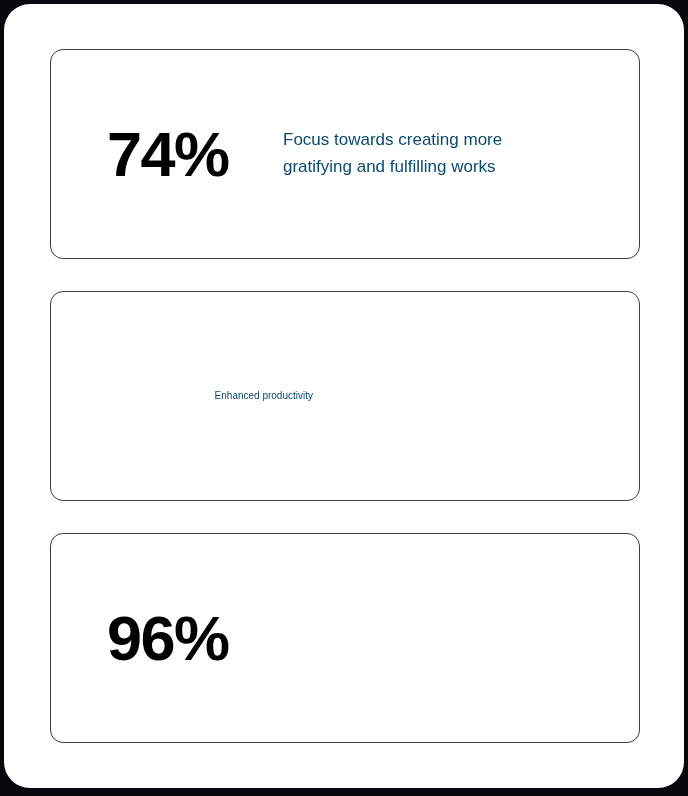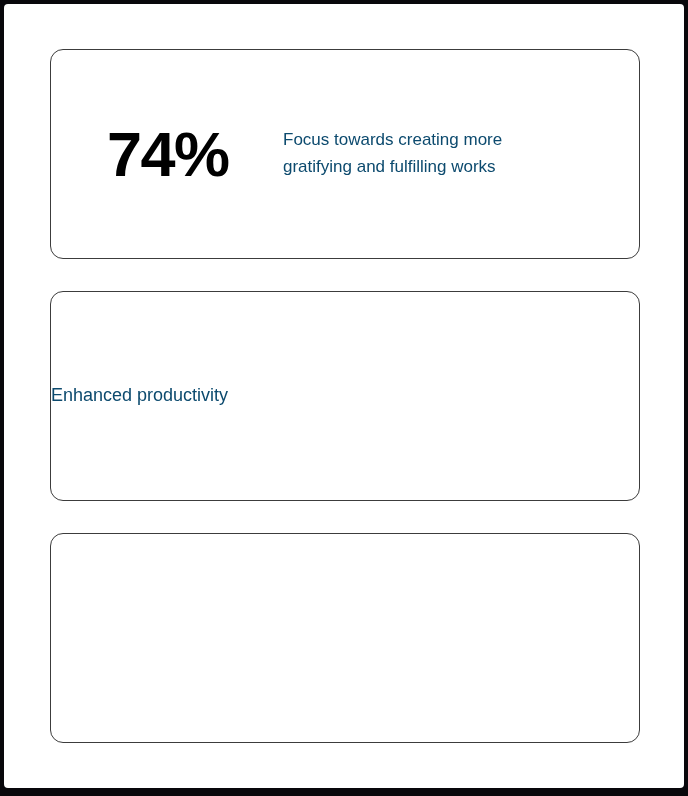--- a/index.html
+++ b/index.html
@@ -15,21 +15,21 @@
     overflow: hidden;
   }
 
   .page-frame {
     position: absolute;
     left: 4px;
     top: 4px;
     width: 680px;
     height: 784px;
     background: #ffffff;
-    border-radius: 4px;
+    border-radius: 26px;
     box-sizing: border-box;
     overflow: hidden;
   }
 
   .cards-stack {
     position: absolute;
     left: 46px;
     top: 45px;
     width: 592px;
     display: flex;
@@ -71,36 +71,38 @@
     font-family: "Liberation Sans", sans-serif;
     font-weight: normal;
     font-size: 17px;
     line-height: 1.58;
     padding-right: 20px;
     max-width: 262px;
   }
 
   
   .stat-card.compact-desc .stat-desc {
-    font-size: 18px;
+    font-size: 10px;
     line-height: 1.74;
+    text-align: right;
   }
 </style>
 </head>
 <body>
 
 <div class="page-frame">
   <div class="cards-stack">
 
     <div class="stat-card">
       <div class="stat-value">74%</div>
       <div class="stat-desc">Focus towards creating more gratifying and fulfilling works</div>
     </div>
 
     <div class="stat-card compact-desc">
       <div class="stat-desc">Enhanced productivity</div>
     </div>
 
     <div class="stat-card">
+      <div class="stat-value">96%</div>
     </div>
 
   </div>
 </div>
 
 </body></html>

